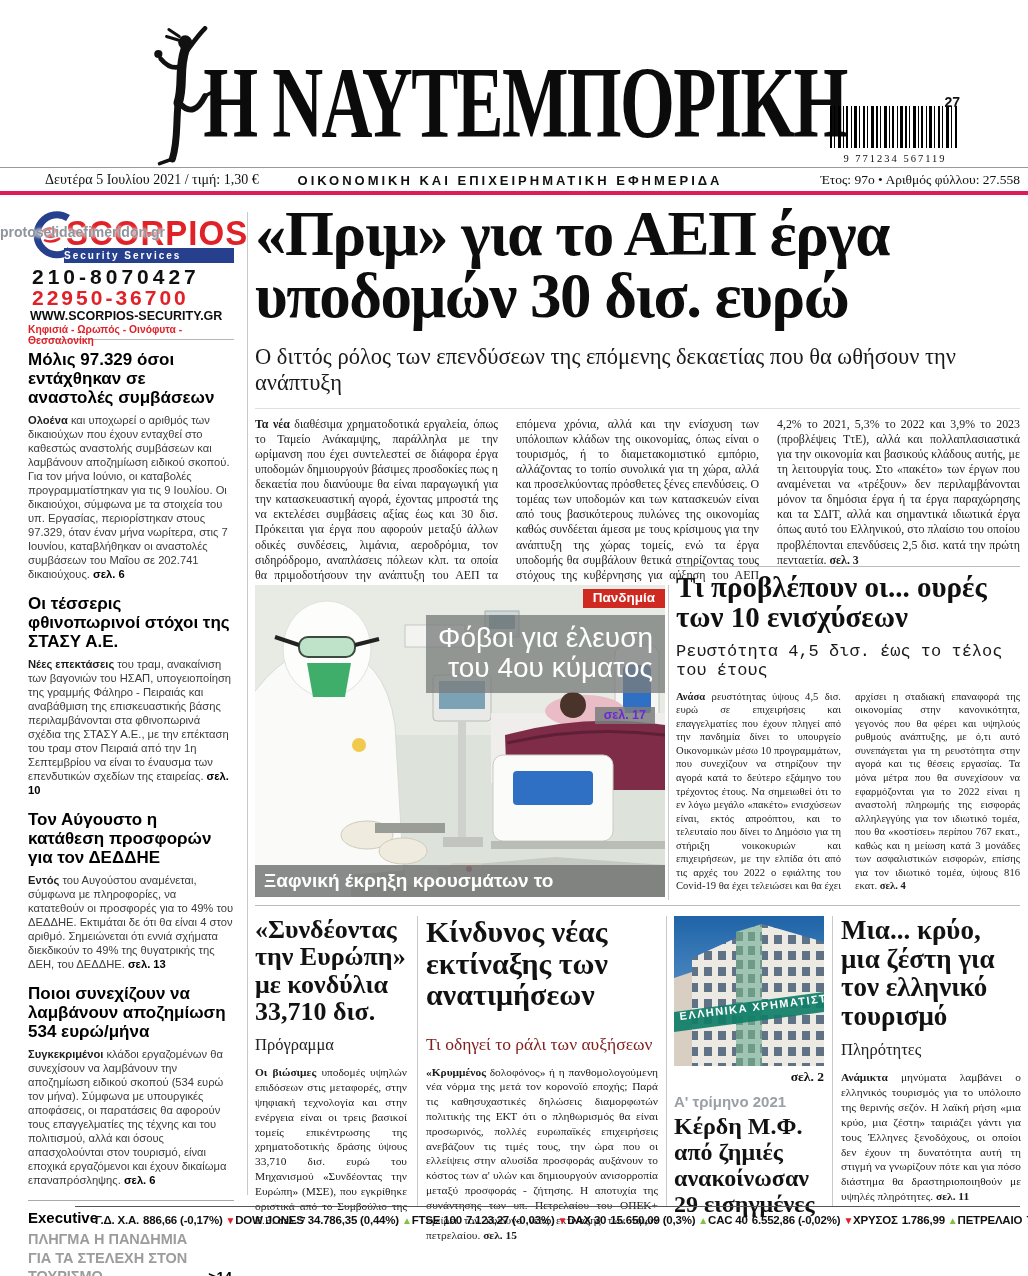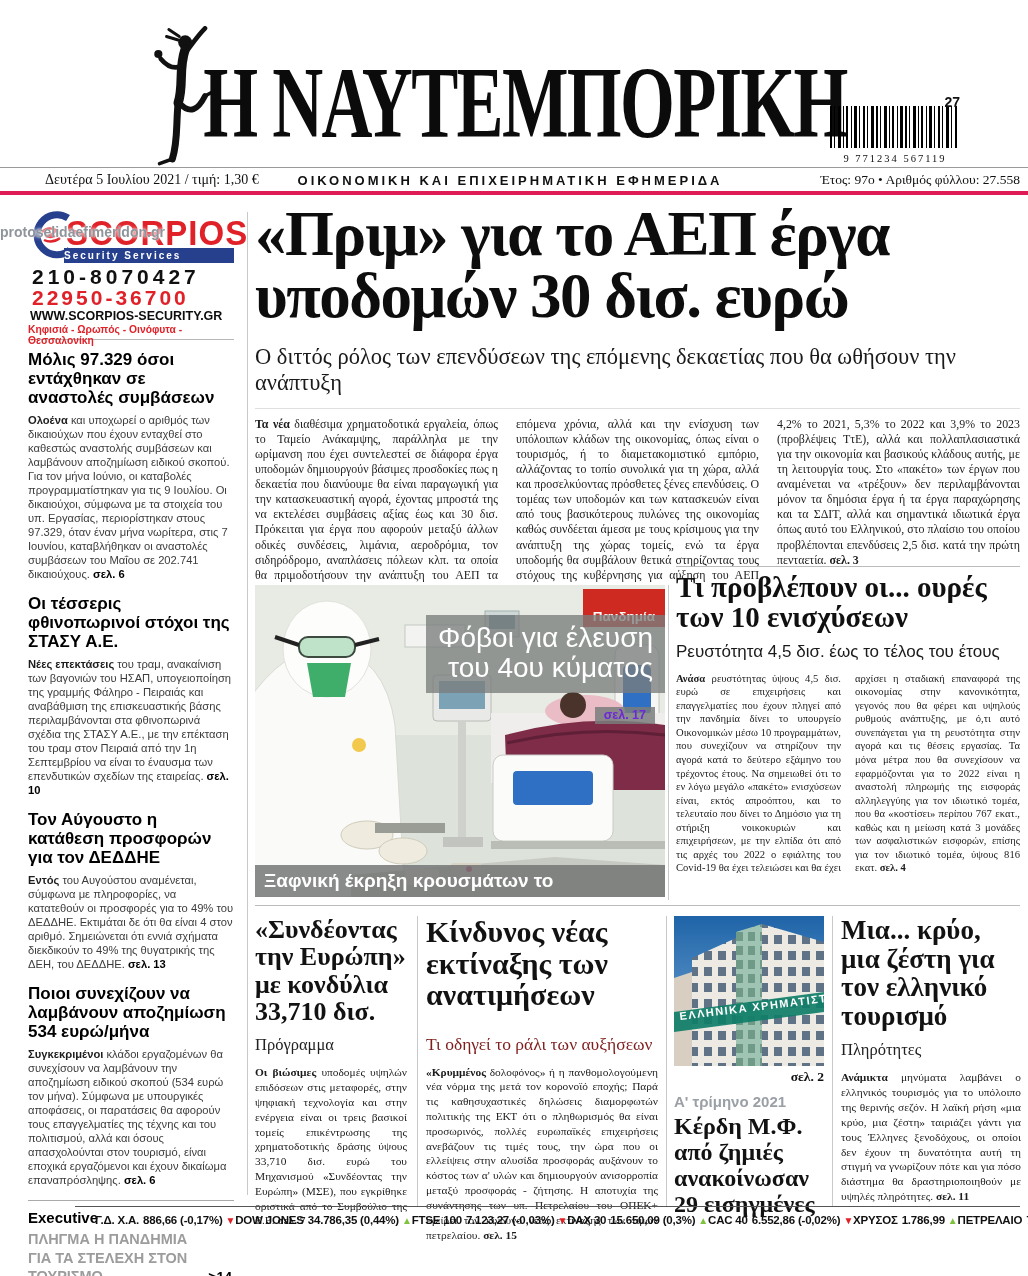--- a/index.html
+++ b/index.html
@@ -62,34 +62,34 @@
   #lead .cols { margin-top:12px; border-top:1px solid #e0e0e0; padding-top:8px;
      column-count:3; column-gap:18px; height:176px; overflow:hidden;
      font-family:"Liberation Serif",serif; font-size:11.9px; line-height:1.27; text-align:justify; color:#1c1c1c; }
   .lead-word { font-weight:bold; }
   .pref { font-weight:bold; }
 
   
   #photo-block { position:absolute; left:255px; top:585px; width:410px; height:312px; overflow:hidden; background:#cfd5cd; }
   #photo-block svg { position:absolute; left:0; top:0; }
   #pan-badge { position:absolute; top:4px; right:0; background:#ce2a22; color:#fff; font-weight:bold; font-size:13.5px;
-     padding:20px 10px 3px; z-index:3; }
+     padding:1px 10px 3px; z-index:3; }
   #pan-title { position:absolute; top:30px; right:0; z-index:3; background:rgba(122,126,124,0.78); color:#fff;
      padding:8px 12px 10px; text-align:right; font-size:28px; line-height:1.08; font-family:"Liberation Sans",sans-serif; }
   #pan-ref { position:absolute; top:122px; right:10px; z-index:3; background:rgba(122,126,124,0.85); color:#6d28d9;
      font-weight:bold; font-size:12.5px; padding:1px 9px 2px; }
   #pan-caption { position:absolute; left:0; bottom:0; width:100%; height:32px; z-index:3;
      background:rgba(112,115,113,0.82); color:#fff; font-weight:bold; font-size:19px; line-height:32px; padding-left:9px; }
 
   #v-div-2 { position:absolute; left:668px; top:585px; width:1px; height:315px; background:#c9c9c9; }
 
   
   #aid { position:absolute; left:676px; top:566px; width:344px; height:327px; overflow:hidden; border-top:1px solid #bbb; padding-top:6px; }
   #aid .hl { font-family:"Liberation Serif",serif; font-weight:bold; font-size:29px; line-height:1.03; color:#101010; }
-  #aid .sub { font-family:Liberation Sans, sans-serif; font-size:17px; margin-top:9px; color:#1a1a1a; }
+  #aid .sub { font-family:Liberation Mono, monospace; font-size:17px; margin-top:9px; color:#1a1a1a; }
   #aid .cols { margin-top:10px; column-count:2; column-gap:14px; height:236px; overflow:hidden;
      font-family:"Liberation Serif",serif; font-size:10.6px; line-height:1.28; text-align:justify; color:#1c1c1c; }
 
   
   #h-div-bottom { position:absolute; left:255px; top:905px; width:765px; height:1px; background:#bbb; }
   .vd { position:absolute; top:916px; width:1px; height:290px; background:#c9c9c9; }
   #vd3 { left:417px; } #vd4 { left:666px; } #vd5 { left:832px; }
 
   .b-col { position:absolute; top:916px; }
   #bc1 { left:255px; width:152px; }

